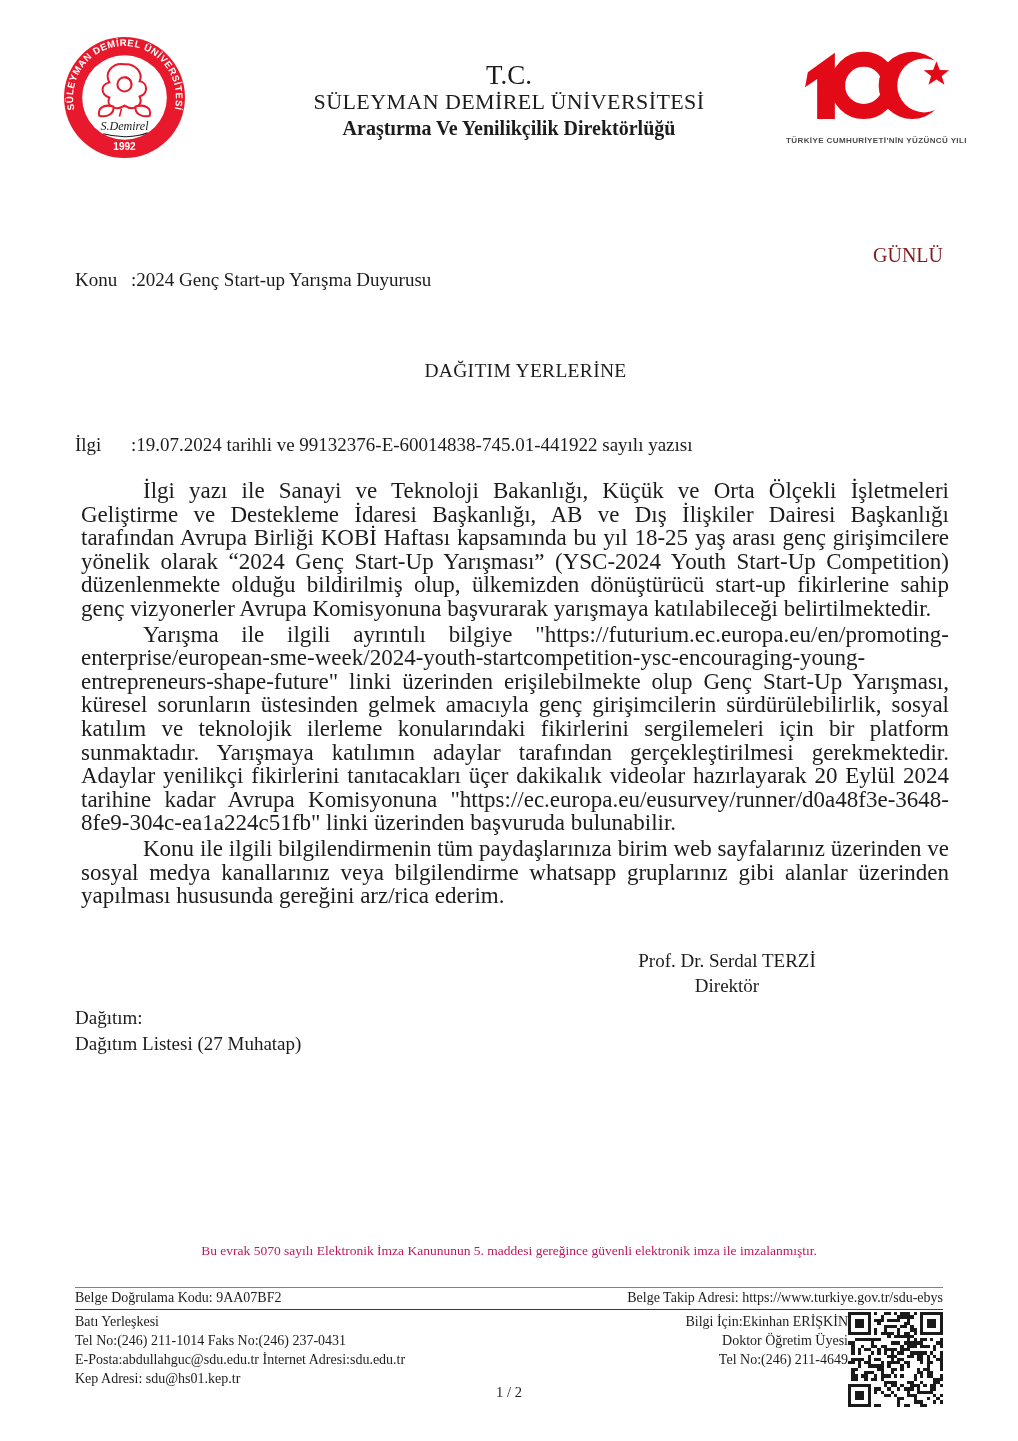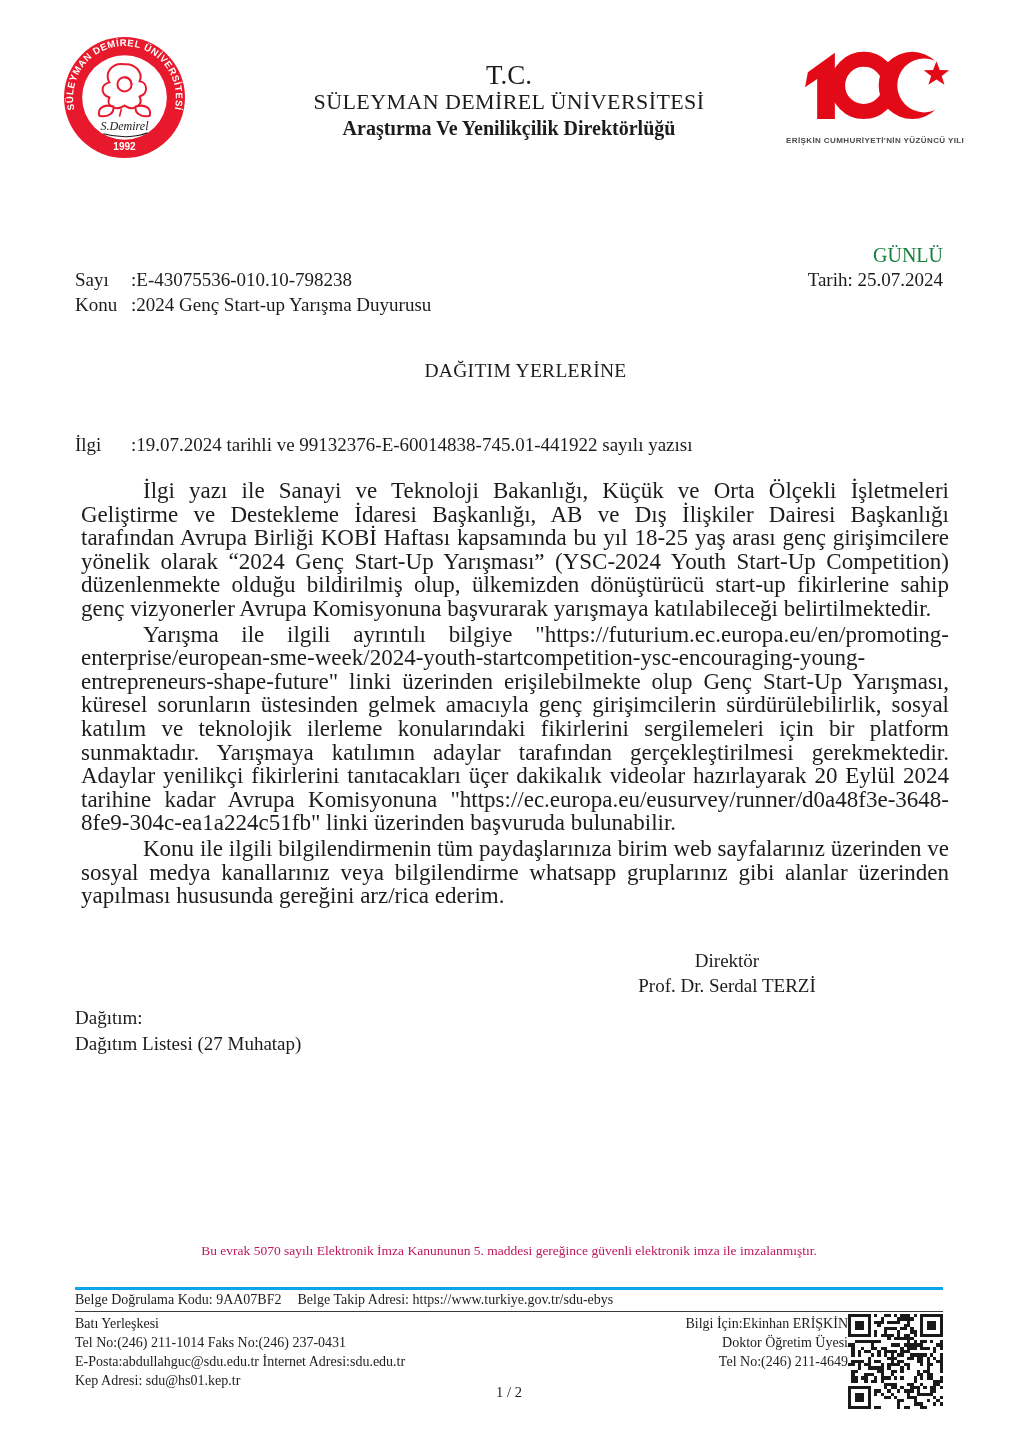--- a/index.html
+++ b/index.html
@@ -17,39 +17,39 @@
   .hc-univ{ font-size:22px; line-height:27px; letter-spacing:0.4px; }
   .hc-dir { font-size:20px; line-height:27px;font-weight:bold; }
   .centenary { position:absolute; right:56px; top:14px; width:176px; text-align:center; }
   .centenary svg { display:block; margin:0 auto; }
   .centenary-caption {
     margin-top:4px; font-family:"Liberation Sans", sans-serif;
     font-size:8px; font-weight:bold; letter-spacing:0.4px; color:#4a4a4a; white-space:nowrap;
   }
   
   .meta { position:absolute; top:243px; left:75px; right:75px; font-size:19px; }
-  .urgency { text-align:right; color:#15803d; line-height:24px; font-size:20px; }
+  .urgency { text-align:right; color:#7f1d1d; line-height:24px; font-size:20px; }
   .meta-row { display:flex; line-height:25px; }
   .meta-label { width:56px; flex:none; }
   .meta-spacer { flex:1; }
   .recipient { position:absolute; top:360px; left:0; width:100%; text-align:center; font-size:19.5px; letter-spacing:0.3px;padding-left:33px; }
   .ilgi-row { position:absolute; top:432px; left:75px; right:75px; display:flex; font-size:19px; line-height:25px; }
   
   .body-text { position:absolute; top:479px; left:75px; width:868px; font-size:23px; line-height:23.6px; text-align:justify;margin-left:6px; }
   .body-text p { text-indent:62px; margin-bottom:2px; word-break:break-word; }
   
   .signature { position:absolute; top:948px; left:557px; width:340px; text-align:center; font-size:19px; line-height:25px; }
   .distribution { position:absolute; top:1005px; left:75px; font-size:19px; line-height:26px; }
   
   .footer-notice { position:absolute; top:1243px; left:0; width:100%; text-align:center; font-size:13.5px; color:#be185d; }
   .footer-table { position:absolute; top:1287px; left:75px; width:868px; font-size:14px; }
   .codes-row {
-    display:flex; justify-content:flex-start;
-    border-top:3px solid #0ea5e9; border-bottom:1px solid #3a3a3a;
-    padding:1px 0 2px 0; line-height:18px;gap:16px;
+    display:flex; justify-content:space-between;
+    border-top:1px solid #0ea5e9; border-bottom:1px solid #3a3a3a;
+    padding:1px 0 2px 0; line-height:18px;
   }
   .footer-cols { display:flex; justify-content:space-between; margin-top:2px; }
   .addr-col div { line-height:19px; }
   .contact-wrap { display:flex; align-items:flex-start; }
   .contact-col { text-align:right; }
   .contact-col div { line-height:19px; }
   .qr { width:95px; height:95px; flex:none; }
   .page-number { position:absolute; top:1384px; left:0; width:100%; text-align:center; font-size:14.5px; }
 </style>
 </head>
@@ -89,54 +89,48 @@
     </div>
 
     <div class="centenary">
       <svg width="160" height="82" viewBox="0 0 170 88">
         <path d="M14,24 L43,3 L43,74 L24,74 L24,31 L11,40 Z" fill="#e30a17"></path>
         <circle cx="74" cy="38" r="28" fill="none" stroke="#e30a17" stroke-width="16"></circle>
         <circle cx="126" cy="38" r="36" fill="#e30a17"></circle>
         <circle cx="139" cy="38" r="29" fill="#ffffff"></circle>
         <polygon fill="#e30a17" points="152,12 155.6,21.4 165.6,21.6 157.7,27.8 160.6,37.4 152,31.7 143.4,37.4 146.3,27.8 138.4,21.6 148.4,21.4"></polygon>
       </svg>
-      <div class="centenary-caption">ERİŞKİN CUMHURİYETİ'NİN YÜZÜNCÜ YILI</div>
+      <div class="centenary-caption">TÜRKİYE CUMHURİYETİ'NİN YÜZÜNCÜ YILI</div>
     </div>
   </div>
 
   <div class="meta">
     <div class="urgency">GÜNLÜ</div>
-    <div class="meta-row">
-      <span class="meta-label">Sayı</span>
-      <span>:E-43075536-010.10-798238</span>
-      <span class="meta-spacer"></span>
-      <span>Tarih: 25.07.2024</span>
-    </div>
     <div class="meta-row">
       <span class="meta-label">Konu</span>
       <span>:2024 Genç Start-up Yarışma Duyurusu</span>
     </div>
   </div>
 
   <div class="recipient">DAĞITIM YERLERİNE</div>
 
   <div class="ilgi-row">
     <span class="meta-label">İlgi</span>
     <span>:19.07.2024 tarihli ve 99132376-E-60014838-745.01-441922 sayılı yazısı</span>
   </div>
 
   <div class="body-text">
     <p>İlgi yazı ile Sanayi ve Teknoloji Bakanlığı, Küçük ve Orta Ölçekli İşletmeleri Geliştirme ve Destekleme İdaresi Başkanlığı, AB ve Dış İlişkiler Dairesi Başkanlığı tarafından Avrupa Birliği KOBİ Haftası kapsamında bu yıl 18-25 yaş arası genç girişimcilere yönelik olarak “2024 Genç Start-Up Yarışması” (YSC-2024 Youth Start-Up Competition) düzenlenmekte olduğu bildirilmiş olup, ülkemizden dönüştürücü start-up fikirlerine sahip genç vizyonerler Avrupa Komisyonuna başvurarak yarışmaya katılabileceği belirtilmektedir.</p>
     <p>Yarışma ile ilgili ayrıntılı bilgiye "https://futurium.ec.europa.eu/en/promoting-enterprise/european-sme-week/2024-youth-startcompetition-ysc-encouraging-young-entrepreneurs-shape-future" linki üzerinden erişilebilmekte olup Genç Start-Up Yarışması, küresel sorunların üstesinden gelmek amacıyla genç girişimcilerin sürdürülebilirlik, sosyal katılım ve teknolojik ilerleme konularındaki fikirlerini sergilemeleri için bir platform sunmaktadır. Yarışmaya katılımın adaylar tarafından gerçekleştirilmesi gerekmektedir. Adaylar yenilikçi fikirlerini tanıtacakları üçer dakikalık videolar hazırlayarak 20 Eylül 2024 tarihine kadar Avrupa Komisyonuna "https://ec.europa.eu/eusurvey/runner/d0a48f3e-3648-8fe9-304c-ea1a224c51fb" linki üzerinden başvuruda bulunabilir.</p>
     <p>Konu ile ilgili bilgilendirmenin tüm paydaşlarınıza birim web sayfalarınız üzerinden ve sosyal medya kanallarınız veya bilgilendirme whatsapp gruplarınız gibi alanlar üzerinden yapılması hususunda gereğini arz/rica ederim.</p>
   </div>
 
   <div class="signature">
+    <div>Prof. Dr. Serdal TERZİ</div>
     <div>Direktör</div>
-    <div>Prof. Dr. Serdal TERZİ</div>
   </div>
 
   <div class="distribution">
     <div>Dağıtım:</div>
     <div>Dağıtım Listesi (27 Muhatap)</div>
   </div>
 
   <div class="footer-notice">Bu evrak 5070 sayılı Elektronik İmza Kanununun 5. maddesi gereğince güvenli elektronik imza ile imzalanmıştır.</div>
 
   <div class="footer-table">

